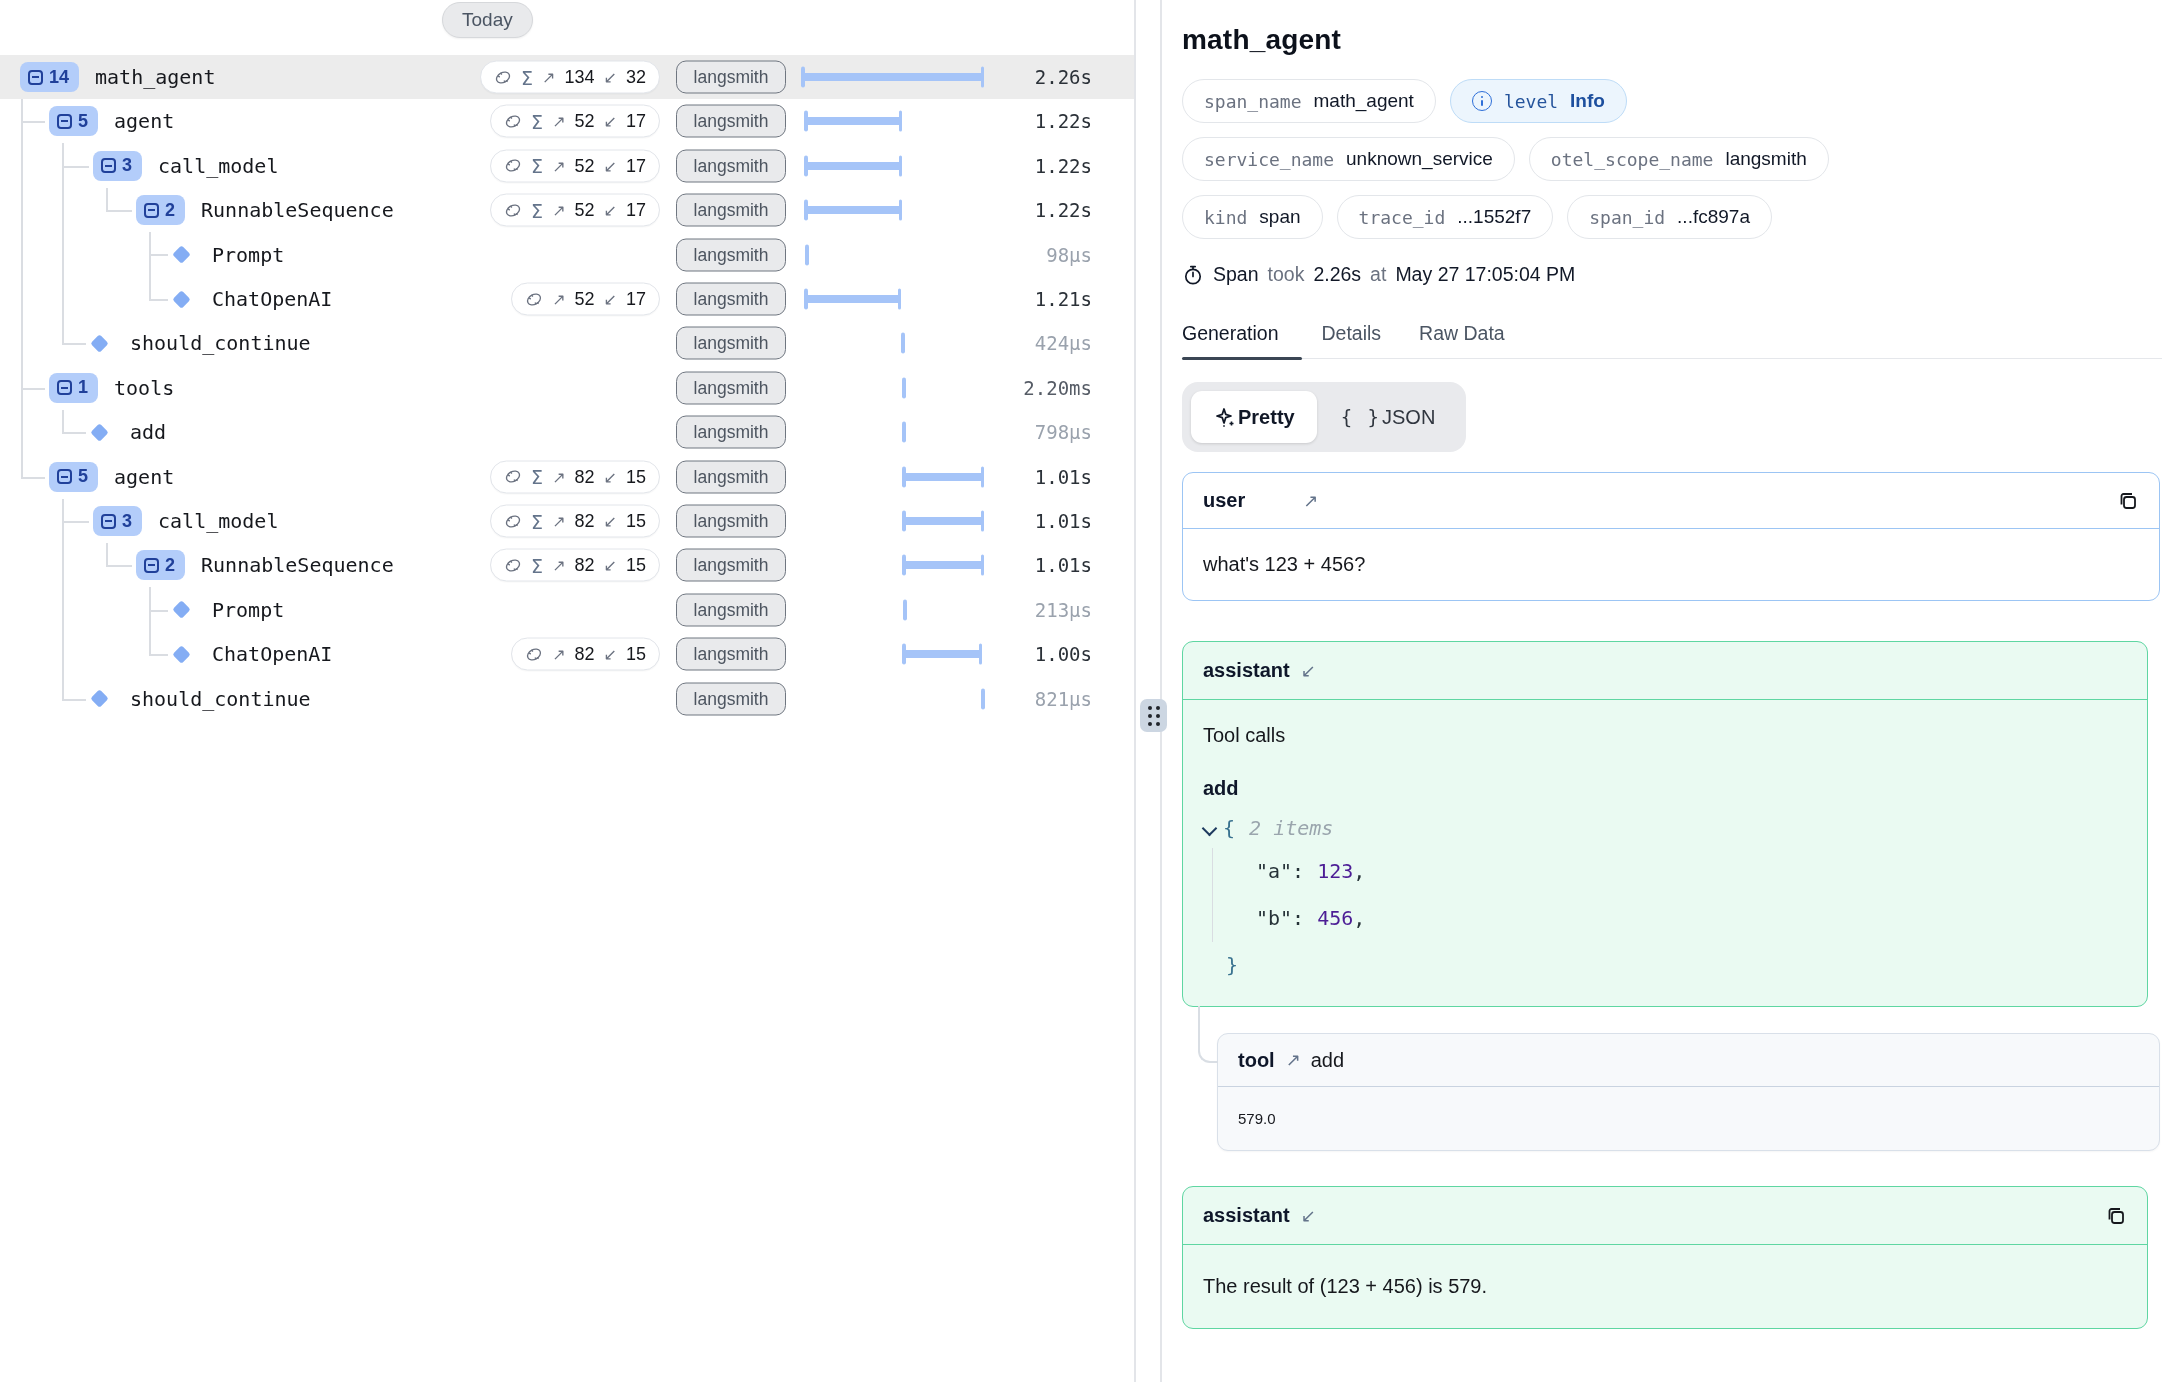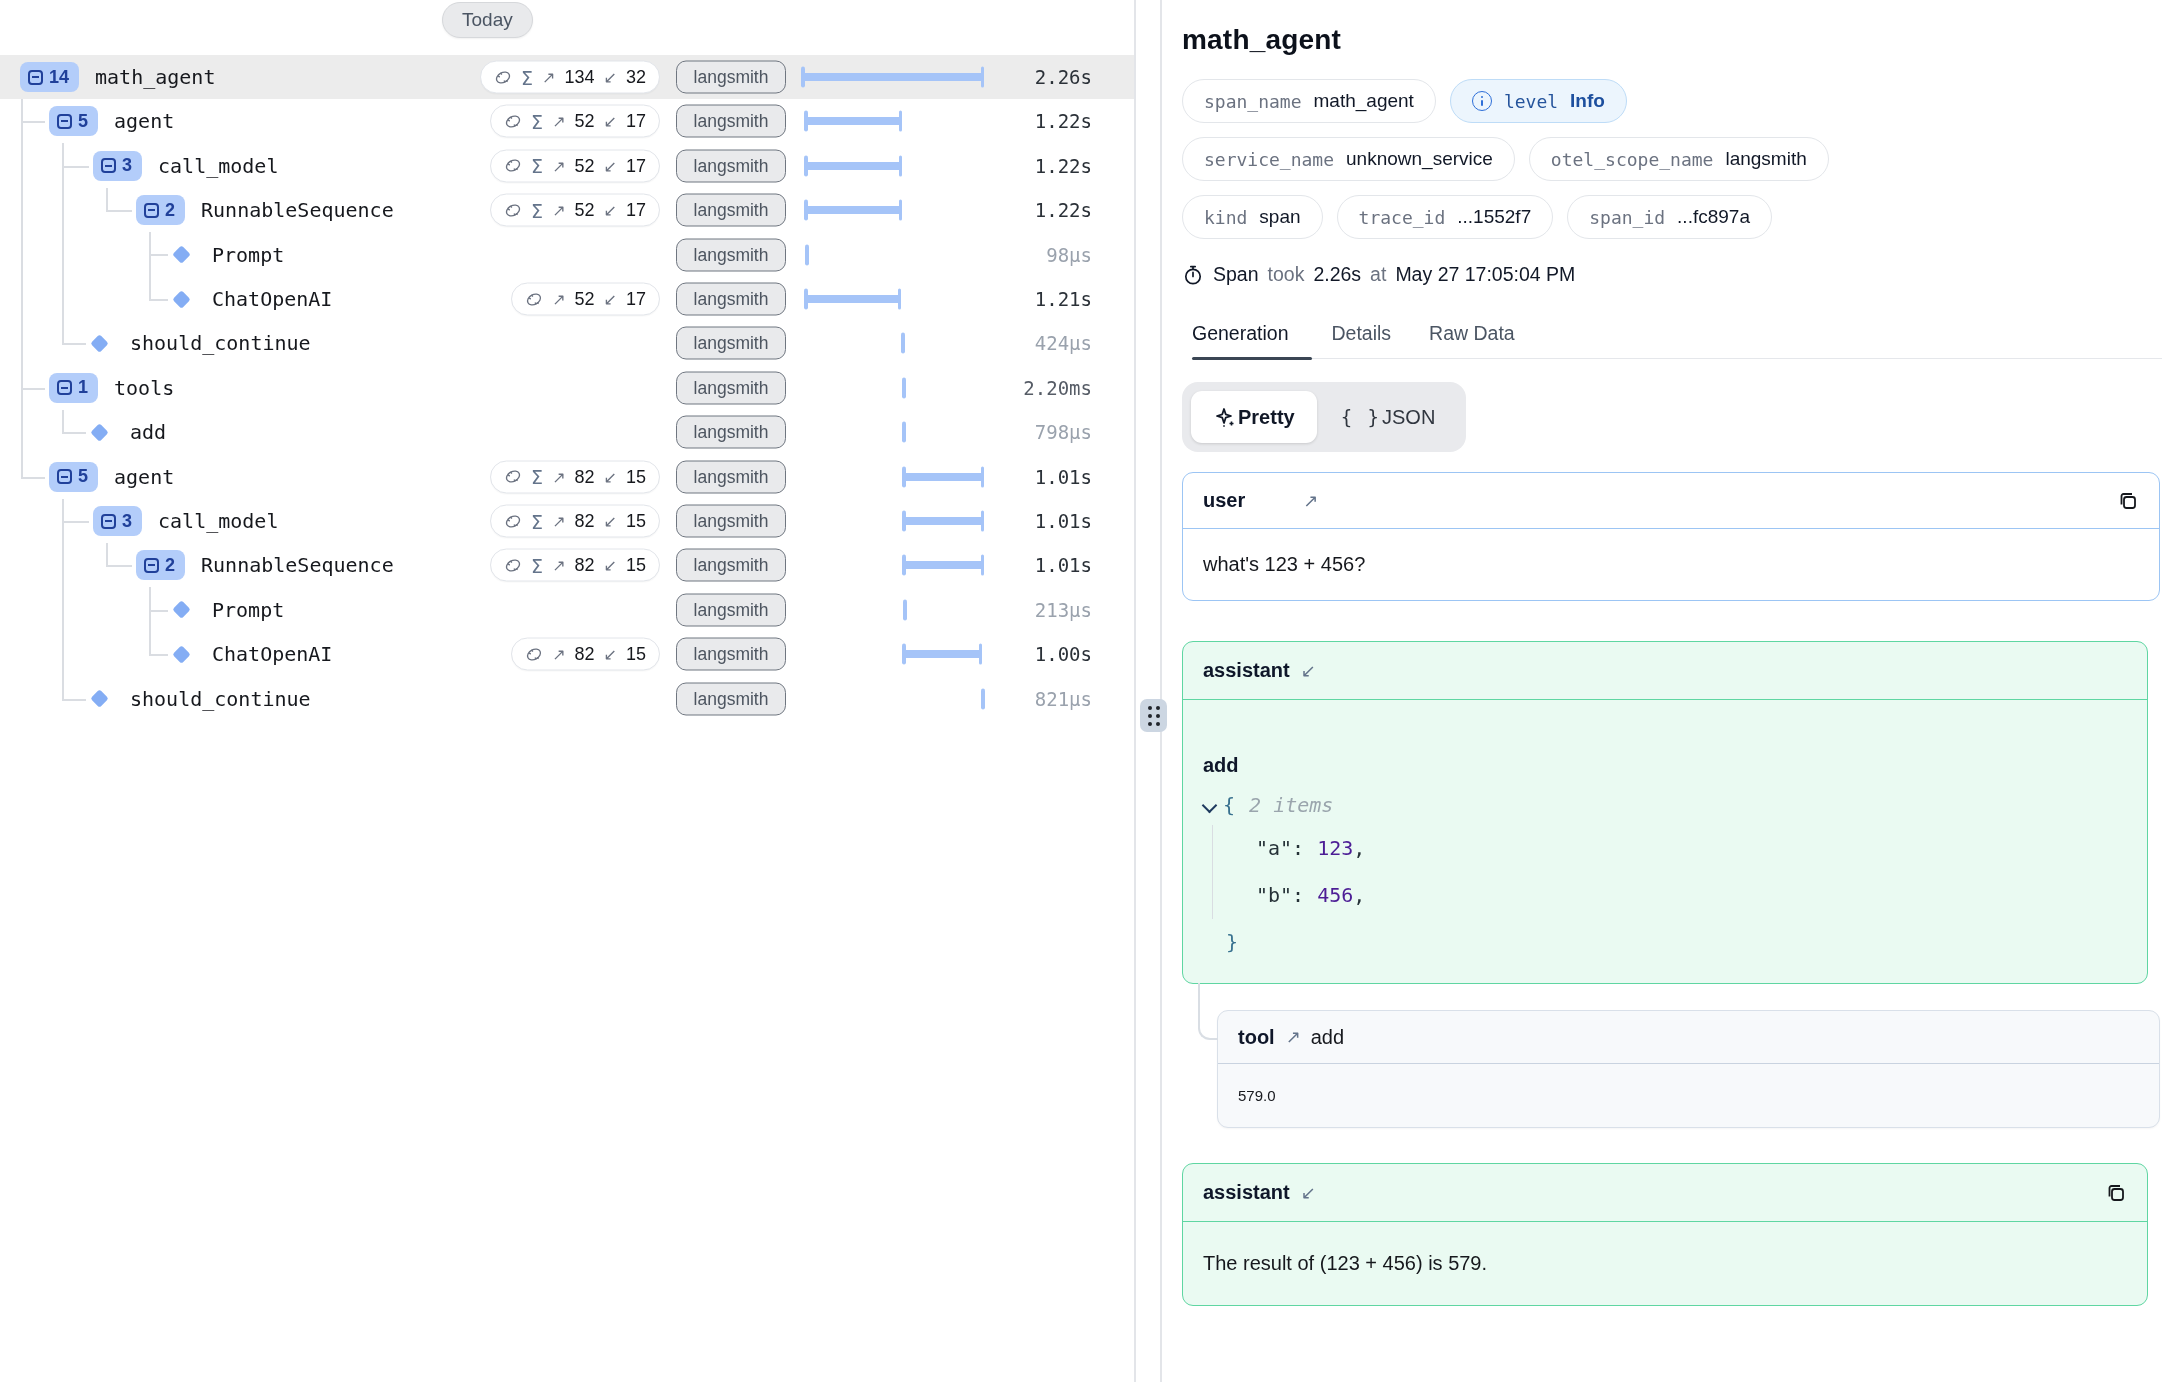--- a/index.html
+++ b/index.html
@@ -90,21 +90,21 @@
   .tag-pill.level { background:#ecf5fd; border-color:#bedcf7; }
   .tag-pill.level .tag-key { color:#25549c; }
   .tag-pill.level .tag-val { color:#1d4f9e; font-weight:600; }
   .info-icon { width:20px; height:20px; border:1.8px solid #2e6fd8; border-radius:50%; position:relative; flex:none; }
   .info-icon::before { content:""; position:absolute; left:50%; top:4px; width:2px; height:2px; margin-left:-1px; background:#2e6fd8; border-radius:1px; }
   .info-icon::after  { content:""; position:absolute; left:50%; top:8px; width:2px; height:6px; margin-left:-1px; background:#2e6fd8; border-radius:1px; }
 
   .meta-line { margin-top:24px; display:flex; align-items:center; gap:9px; font-size:19.5px; color:#111827; font-weight:500; }
   .meta-line .dim { color:#6b7280; font-weight:400; }
 
-  .tabs { margin-top:36px; display:flex; border-bottom:1.5px solid #e5e7eb;margin-left:10px; }
+  .tabs { margin-top:36px; display:flex; border-bottom:1.5px solid #e5e7eb; }
   .tab { padding:0 19px 13px 19px; font-size:19.5px; color:#4b5563; position:relative; cursor:pointer; }
   .tab:first-child { padding-left:0; padding-right:24px; }
   .tab.active { color:#111827; font-weight:500; }
   .tab.active::after { content:""; position:absolute; left:0; right:0; bottom:-1.5px; height:3px; background:#3b4654; border-radius:2px; }
 
   .view-toggle { margin-top:23px; display:inline-flex; align-items:center; background:#e9eaed; border-radius:16px; padding:9px; gap:2px; }
   .seg { display:flex; align-items:center; gap:1px; height:52px; padding:0 22px; border-radius:11px; font-size:20px; color:#111827; font-weight:600; cursor:pointer; }
   .seg.active { background:#fff; box-shadow:0 1px 3px rgba(0,0,0,.14); }
   .seg.inactive { color:#30363f; font-weight:500; }
   .braces-glyph { font-family:"DejaVu Sans Mono", monospace; font-size:19px; color:#30363f; letter-spacing:2px; }
@@ -560,20 +560,21 @@
         </div>
         <div class="card-body">what's 123 + 456?</div>
       </div>
 
       <div class="card assistant-card assistant1">
         <div class="card-header">
           <span class="role-label">assistant</span>
           <span class="role-arrow">↙</span>
         </div>
         <div class="card-body">
+          <div class="tool-calls-title">Tool calls</div>
           <div class="tool-call-name">add</div>
           <div class="json-tree">
             <div class="json-line">
               <span class="caret-icon"></span>
               <span class="brace">{</span>
               <span class="items-label">2 items</span>
             </div>
             <div class="json-children">
               <div class="json-entry"><span class="json-key">"a":</span><span class="json-num">123</span><span class="json-comma">,</span></div>
               <div class="json-entry"><span class="json-key">"b":</span><span class="json-num">456</span><span class="json-comma">,</span></div>

